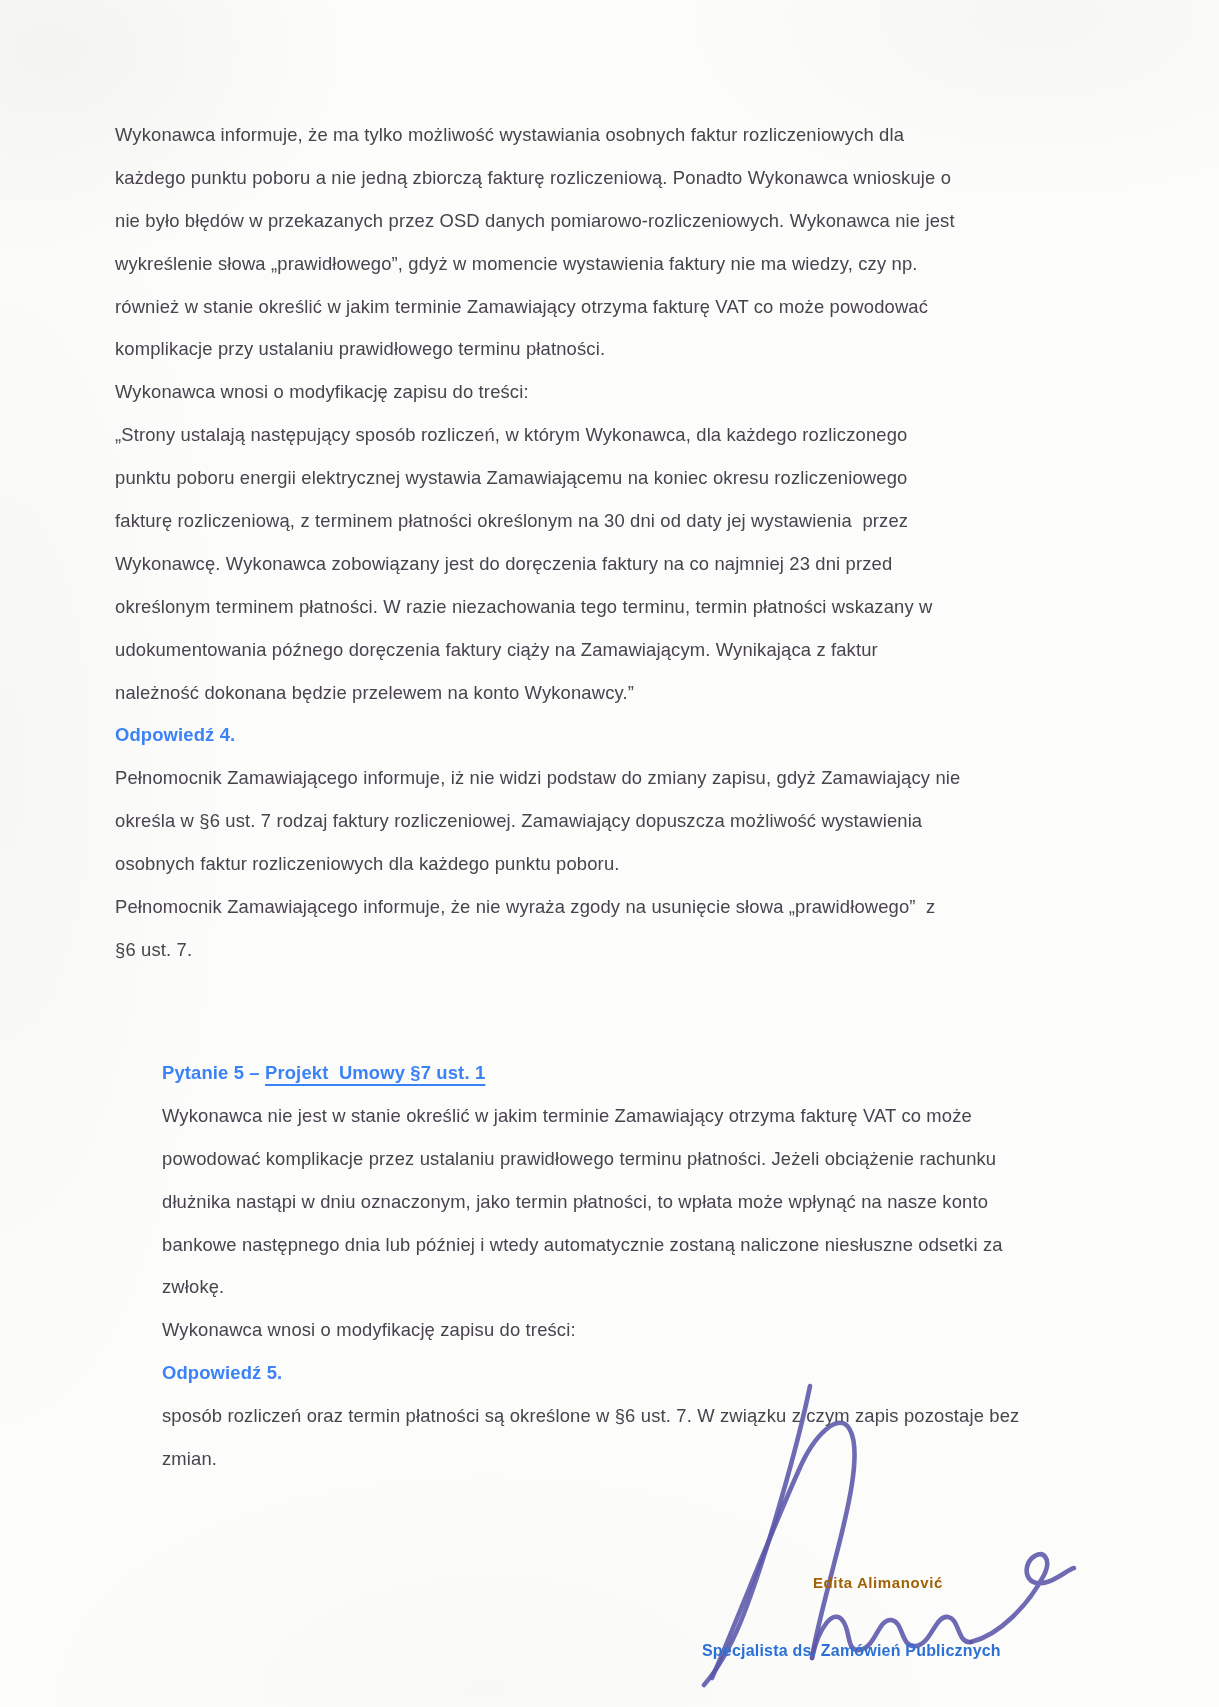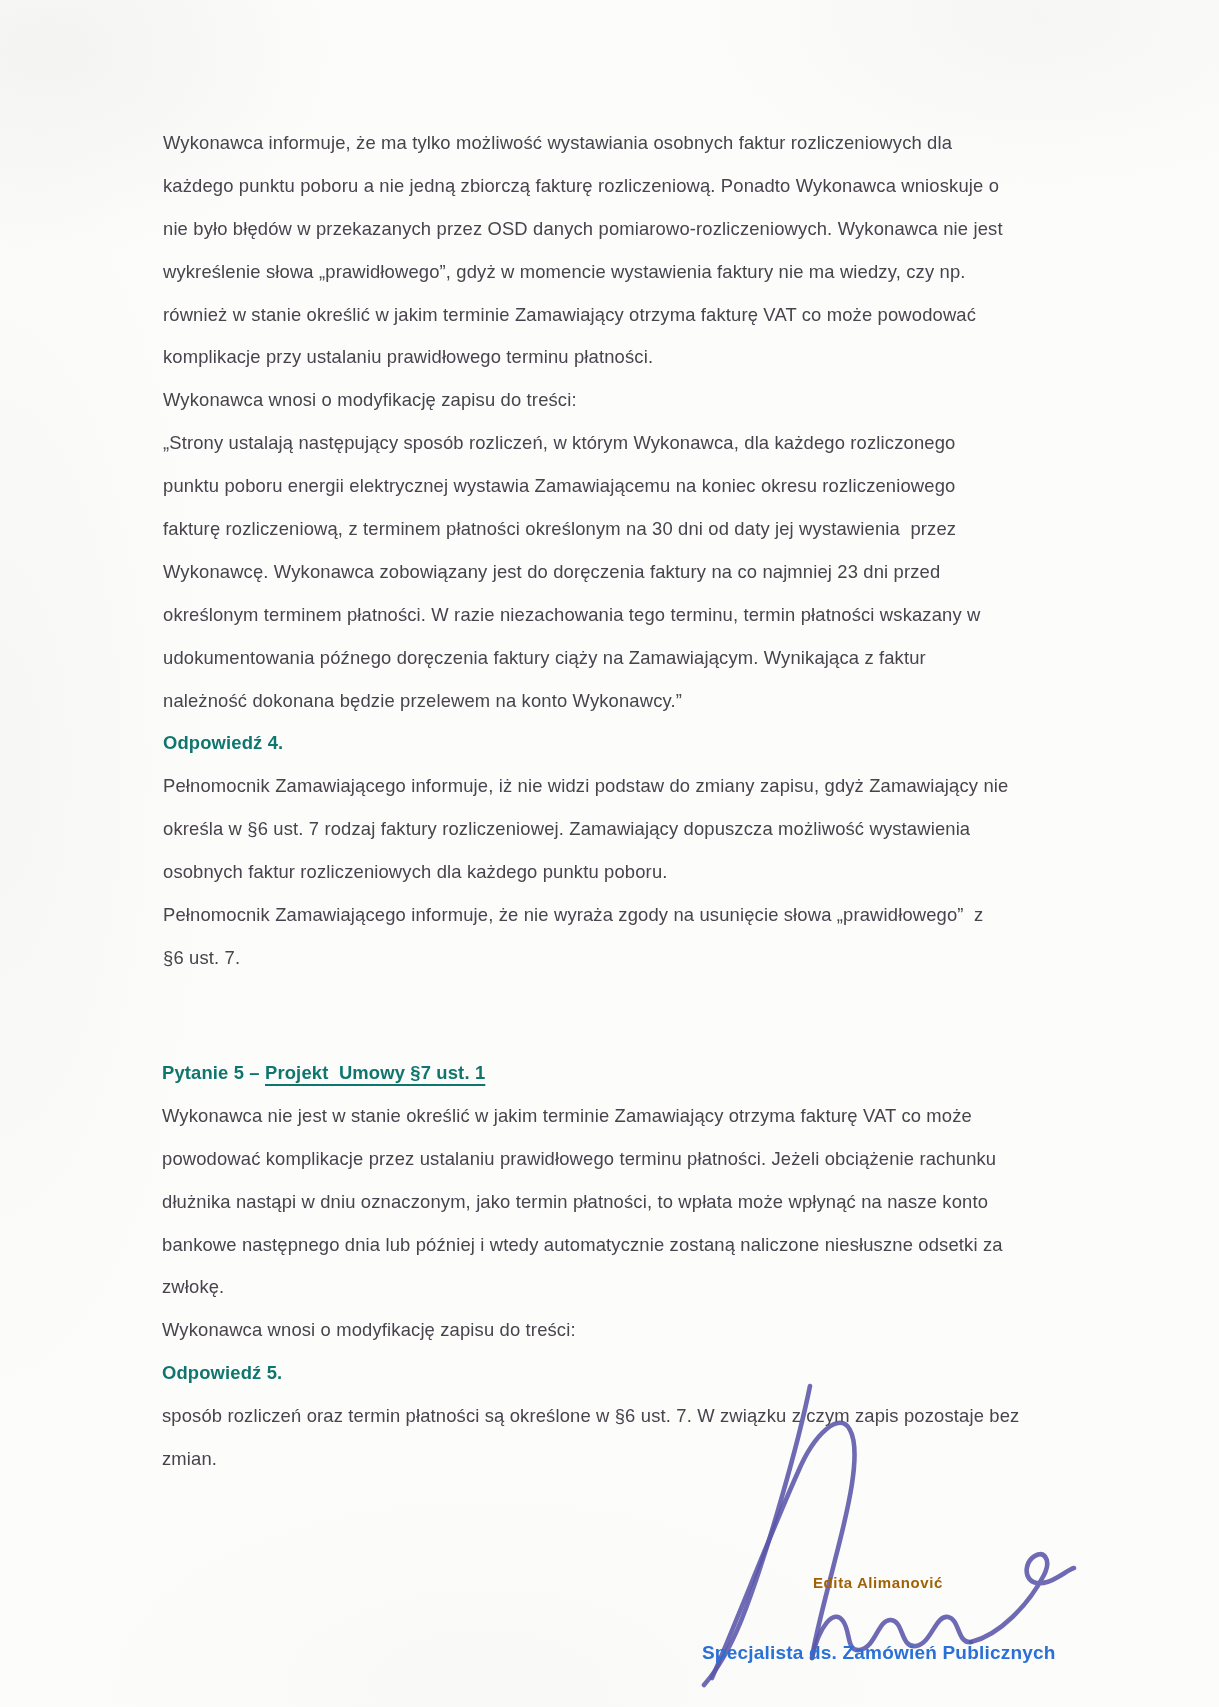--- a/index.html
+++ b/index.html
@@ -21,39 +21,39 @@
   }
   .textblock{
     position:absolute;left:115px;width:990px;
     color:#48434d;
     font-size:18.4px;
     letter-spacing:.15px;
   }
   .line{
     height:42.9px;line-height:42.9px;white-space:nowrap;
   }
-  .b{font-weight:bold;color:#0f766e;}
+  .b{font-weight:bold;color:#3b82f6;}
   .u{
     text-decoration:underline;
     text-underline-offset:5px;
     text-decoration-thickness:1.6px;
   }
-  #q4-block{top:122px;margin-left:48px;}
+  #q4-block{top:114px;}
   #q5-block{top:1052px;margin-left:47px;}
   
   .sig-wrap{position:absolute;left:678px;top:1378px;width:420px;height:320px;}
   .sig-svg{position:absolute;left:0;top:0;}
   .stamp-name{
     position:absolute;left:135px;top:196px;
     font-weight:bold;font-size:15px;letter-spacing:.6px;
     color:#a16207;white-space:nowrap;
   }
   .stamp-title{
     position:absolute;left:24px;top:264px;
-    font-weight:bold;font-size:19px;letter-spacing:.2px;
+    font-weight:bold;font-size:16px;letter-spacing:.2px;
     color:#2a70d6;white-space:nowrap;
   }
 </style>
 </head>
 <body>
 
 <div class="scan-noise"></div>
 
 <div id="q4-block" class="textblock">
   <div class="line">Wykonawca informuje, że ma tylko możliwość wystawiania osobnych faktur rozliczeniowych dla</div>

